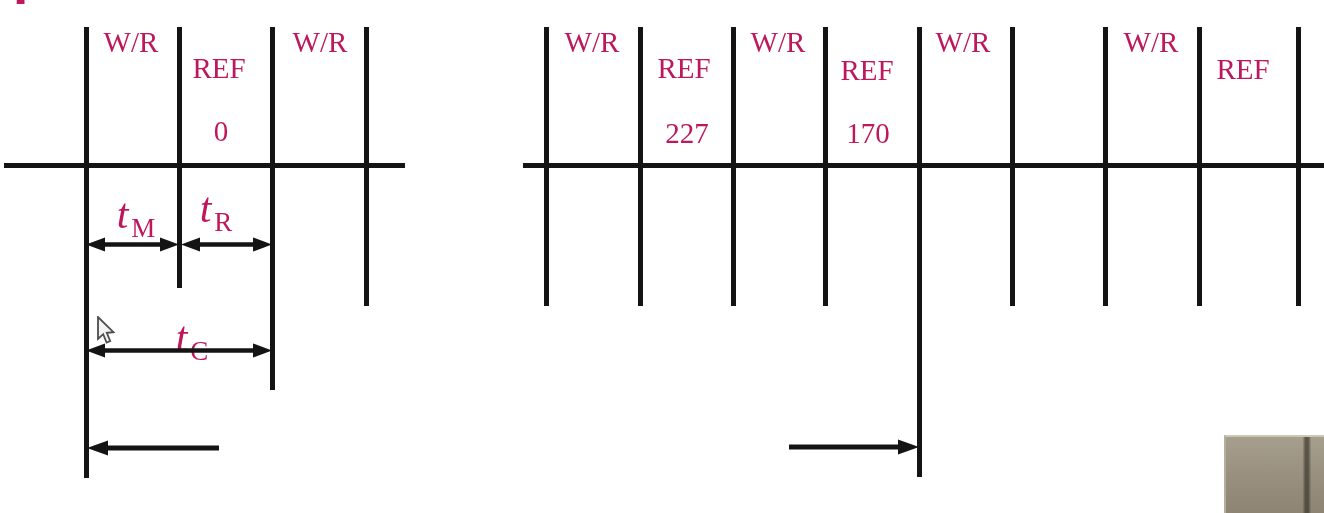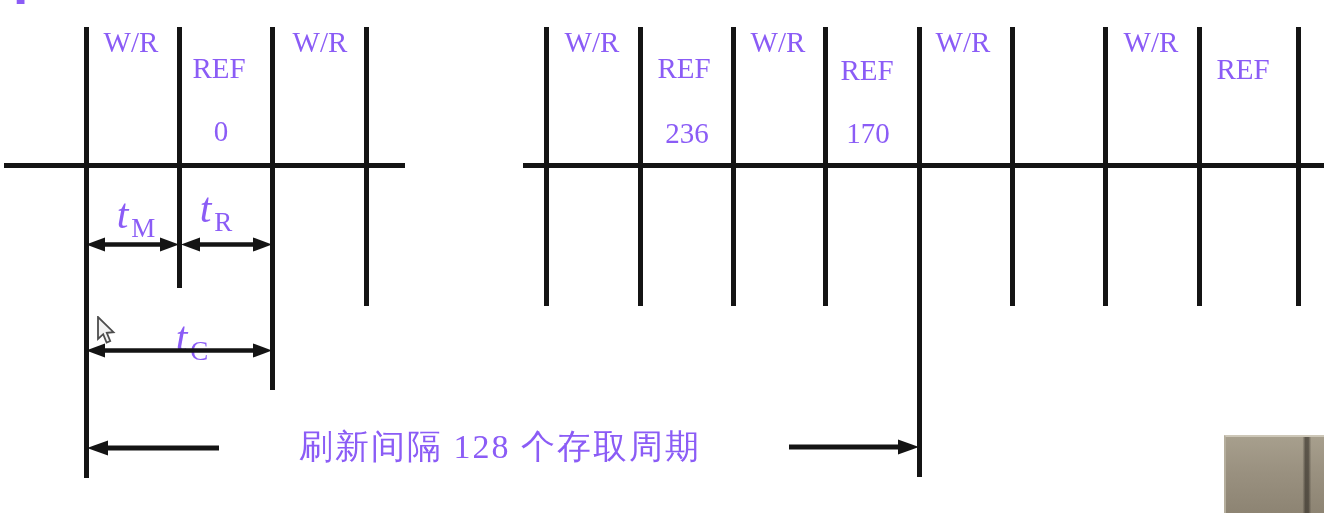--- a/index.html
+++ b/index.html
@@ -2,21 +2,21 @@
 <html><head>
 <meta charset="utf-8">
 <style>
   html,body{margin:0;padding:0;background:#fff;}
   #stage{
     position:relative;
     width:1324px;height:513px;
     background:#fff;
     overflow:hidden;
     font-family:"Liberation Serif", serif;
-    color:#8b5cf6;
+    color:#be185d;
   }
   
   .hline{position:absolute;height:5px;background:#141414;}
   .vline{position:absolute;width:5px;background:#141414;}
   
   .slot-label{
     position:absolute;transform:translate(-50%,-50%);
     font-size:29px;line-height:1;white-space:nowrap;
   }
   .slot-number{
@@ -78,21 +78,21 @@
   <div class="vline" style="left:1103px;top:27px;height:279px;"></div>
   <div class="vline" style="left:1197px;top:27px;height:279px;"></div>
   <div class="vline" style="left:1296px;top:27px;height:279px;"></div>
 
   <span class="slot-label" style="left:131px;top:42px;">W/R</span>
   <span class="slot-label" style="left:219px;top:68px;">REF</span>
   <span class="slot-number" style="left:221px;top:131px;">0</span>
   <span class="slot-label" style="left:320px;top:42px;">W/R</span>
   <span class="slot-label" style="left:592px;top:42px;">W/R</span>
   <span class="slot-label" style="left:684px;top:68px;">REF</span>
-  <span class="slot-number" style="left:687px;top:133px;">236</span>
+  <span class="slot-number" style="left:687px;top:133px;">227</span>
   <span class="slot-label" style="left:778px;top:42px;">W/R</span>
   <span class="slot-label" style="left:867px;top:70px;">REF</span>
   <span class="slot-number" style="left:868px;top:133px;">170</span>
   <span class="slot-label" style="left:963px;top:42px;">W/R</span>
   <span class="slot-label" style="left:1151px;top:42px;">W/R</span>
   <span class="slot-label" style="left:1243px;top:69px;">REF</span>
 
   <div class="tlabel" style="left:136px;top:217px;"><span>t</span><span class="sub">M</span></div>
   <div class="tlabel" style="left:216px;top:211px;"><span>t</span><span class="sub">R</span></div>
   <div class="tlabel" style="left:192px;top:328px;margin-top:12px;"><span>t</span><span class="sub">C</span></div>
@@ -110,21 +110,20 @@
   <svg class="arr" style="left:86px;top:342px;" width="186" height="17">
     <line x1="10" y1="8.5" x2="176" y2="8.5" stroke="#141414" stroke-width="4.5"></line>
     <polygon points="0,8.5 19,1.5 19,15.5" fill="#141414"></polygon>
     <polygon points="186,8.5 167,1.5 167,15.5" fill="#141414"></polygon>
   </svg>
 
   <svg class="arr" style="left:87px;top:439px;" width="132" height="18">
     <line x1="18" y1="9" x2="132" y2="9" stroke="#141414" stroke-width="5"></line>
     <polygon points="0,9 21,1.5 21,16.5" fill="#141414"></polygon>
   </svg>
-  <div class="caption" style="left:500px;top:447px;">刷新间隔  128 个存取周期</div>
   <svg class="arr" style="left:789px;top:438px;" width="130" height="18">
     <line x1="0" y1="9" x2="112" y2="9" stroke="#141414" stroke-width="5"></line>
     <polygon points="130,9 109,1.5 109,16.5" fill="#141414"></polygon>
   </svg>
 
   <svg class="cursor" width="26" height="32" viewBox="0 0 26 32">
     <path d="M2 1 L2 23 L7.2 18.2 L10.6 26.5 L14.2 25 L10.8 16.8 L17.5 16.2 Z" fill="#f2f2f2" stroke="#3a3a3a" stroke-width="1.8" opacity="0.9"></path>
   </svg>
 
   <div class="webcam"></div>

